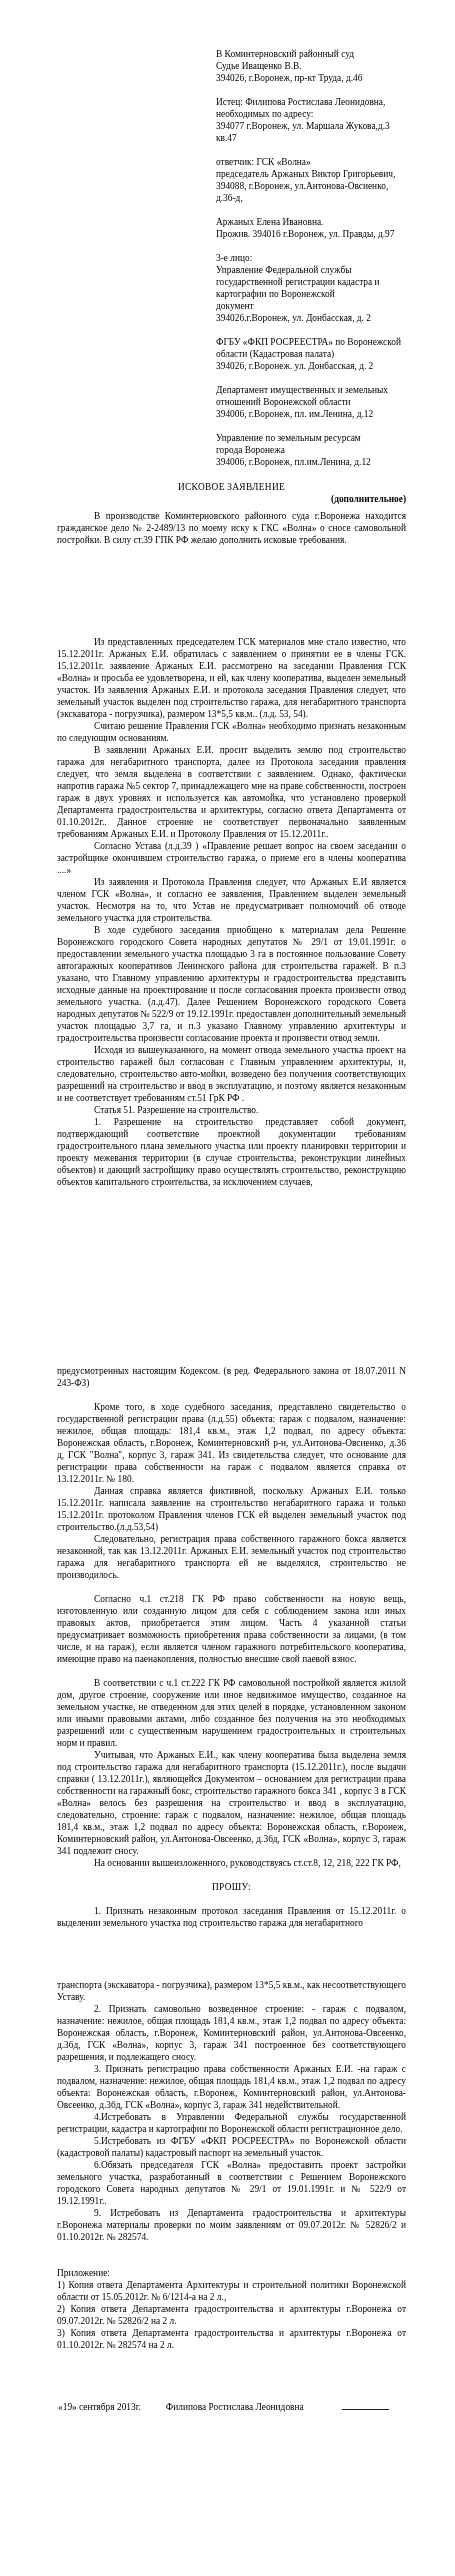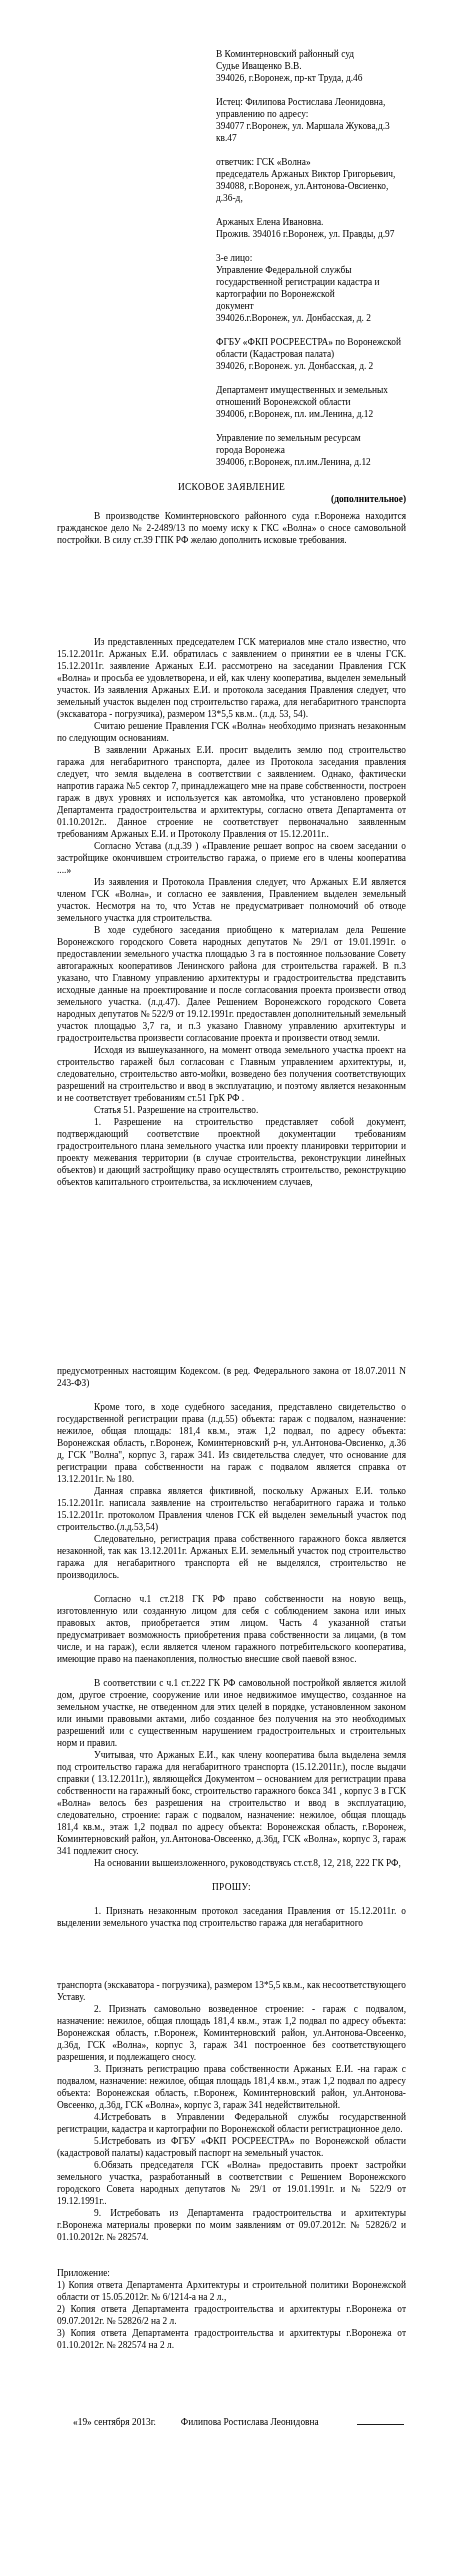--- a/index.html
+++ b/index.html
@@ -24,40 +24,40 @@
   .title-main{text-align:center;margin-top:13px;letter-spacing:0.3px;}
   .title-sub{text-align:right;font-weight:bold;}
   .para{margin:0;text-align:justify;text-indent:37px;}
   .intro{margin-top:5.2px;}
   .cont{text-indent:0;}
   .plain{text-indent:0;text-align:left;}
   .attach{text-indent:0;}
   .center-line{text-align:center;letter-spacing:0.3px;}
   .blank{height:12px;}
   .gap-lg{height:90px;}
-  .sig-row{margin:16px;white-space:nowrap;}
+  .sig-row{margin:1px;white-space:nowrap;}
   .sig-date{display:inline-block;}
   .sig-name{display:inline-block;margin-left:25px;}
   .sig-line{display:inline-block;margin-left:38px;width:47px;height:8.5px;border-bottom:0.9px solid #1a1a1a;}
 </style>
 </head>
 <body>
 
 <div class="doc">
 
   <section class="page page-1">
     <div class="addr" id="addr">
         <div class="addr-group">
           <div class="addr-line">В Коминтерновский районный суд</div>
           <div class="addr-line">Судье Иващенко В.В.</div>
           <div class="addr-line">394026, г.Воронеж, пр-кт Труда, д.46</div>
         </div>
         <div class="addr-group">
           <div class="addr-line">Истец: Филипова Ростислава Леонидовна,</div>
-          <div class="addr-line">управлению по адресу:</div>
+          <div class="addr-line">необходимых по адресу:</div>
           <div class="addr-line">394077 г.Воронеж, ул. Маршала Жукова,д.3</div>
           <div class="addr-line">кв.47</div>
         </div>
         <div class="addr-group">
           <div class="addr-line">ответчик: ГСК «Волна»</div>
           <div class="addr-line">председатель Аржаных Виктор Григорьевич,</div>
           <div class="addr-line">394088, г.Воронеж, ул.Антонова-Овсиенко,</div>
           <div class="addr-line">д.36-д,</div>
         </div>
         <div class="addr-group">

